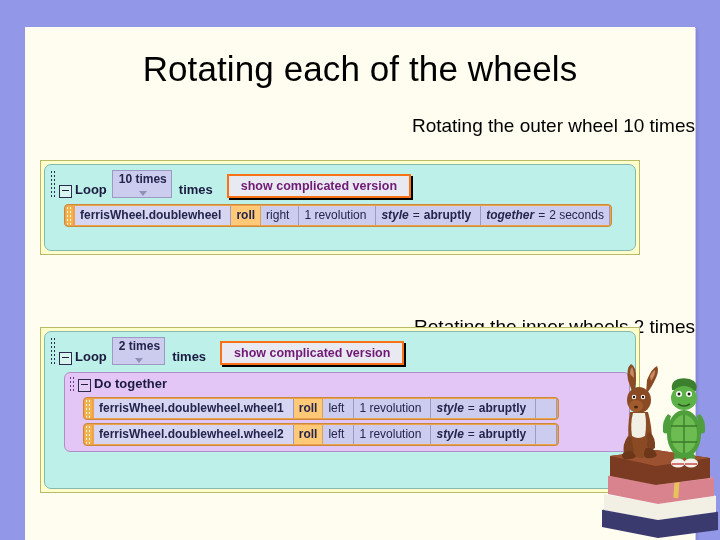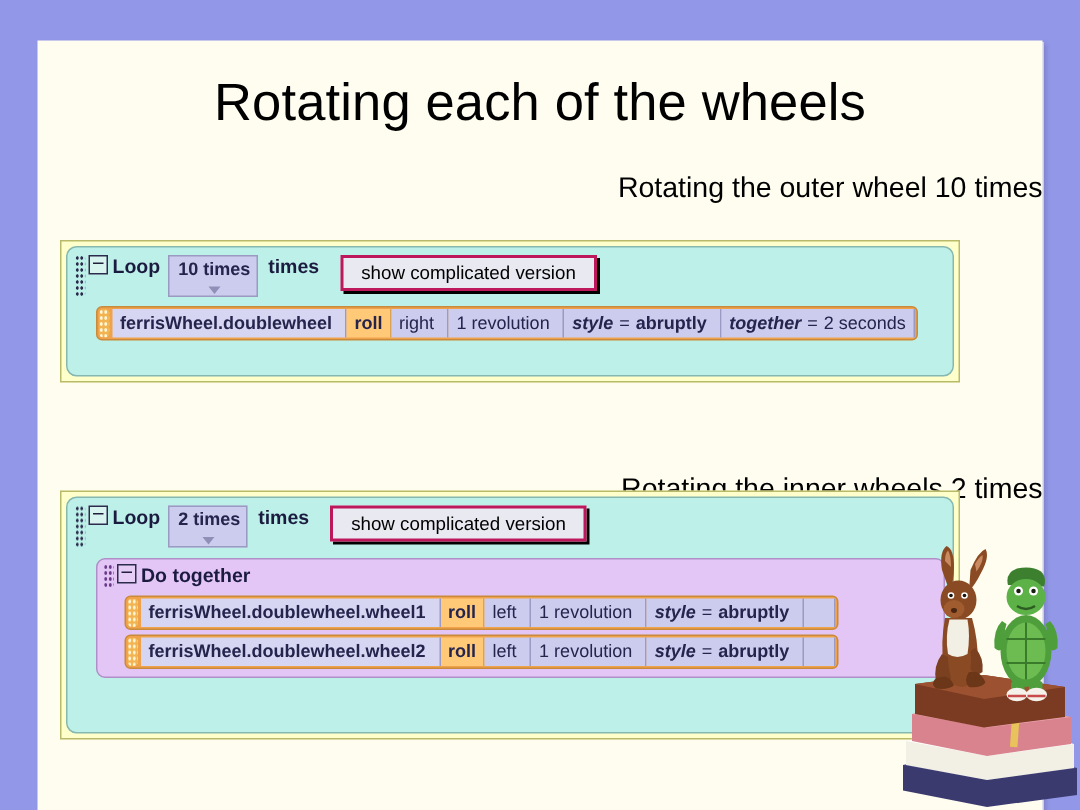--- a/index.html
+++ b/index.html
@@ -86,21 +86,21 @@
   .rail-purple {
     background-image: radial-gradient(#6b3b8a .9px, transparent 1px);
     background-size: 3px 4px;
   }
 
   .row {
     display: flex;
     align-items: stretch;
     gap: 0;
   }
-  .hdr-row { align-items: flex-start; padding: 1px 0 3px 0; }
+  .hdr-row { align-items: flex-end; padding: 1px 0 3px 0; }
 
   .collapse-box {
     width: 11px; height: 11px;
     border: 1px solid #2b2b4d;
     background: #d8f4ef;
     position: relative;
     flex: 0 0 auto;
     margin-right: 2px;
   }
   .collapse-box::before {
@@ -154,25 +154,25 @@
     left: -4px; top: -5px;
     width: 0; height: 0;
     border-left: 4px solid transparent;
     border-right: 4px solid transparent;
     border-top: 5px solid #8f8fb8;
   }
   .dd b { font-weight: bold; }
 
   .btn-complicated {
     background: #e9e9f2;
-    border: 2px solid #be185d;
+    border: 2px solid #f97316;
     box-shadow: 2px 2px 0 #000;
     font-size: 12.5px;
-    font-weight: normal;
-    color: #000000;
+    font-weight: bold;
+    color: #701a75;
     padding: 2px 12px;
     margin-left: 7px;
     white-space: nowrap;
     line-height: 16px;
   }
 
   
   .stmt {
     display: flex;
     align-items: flex-end;

